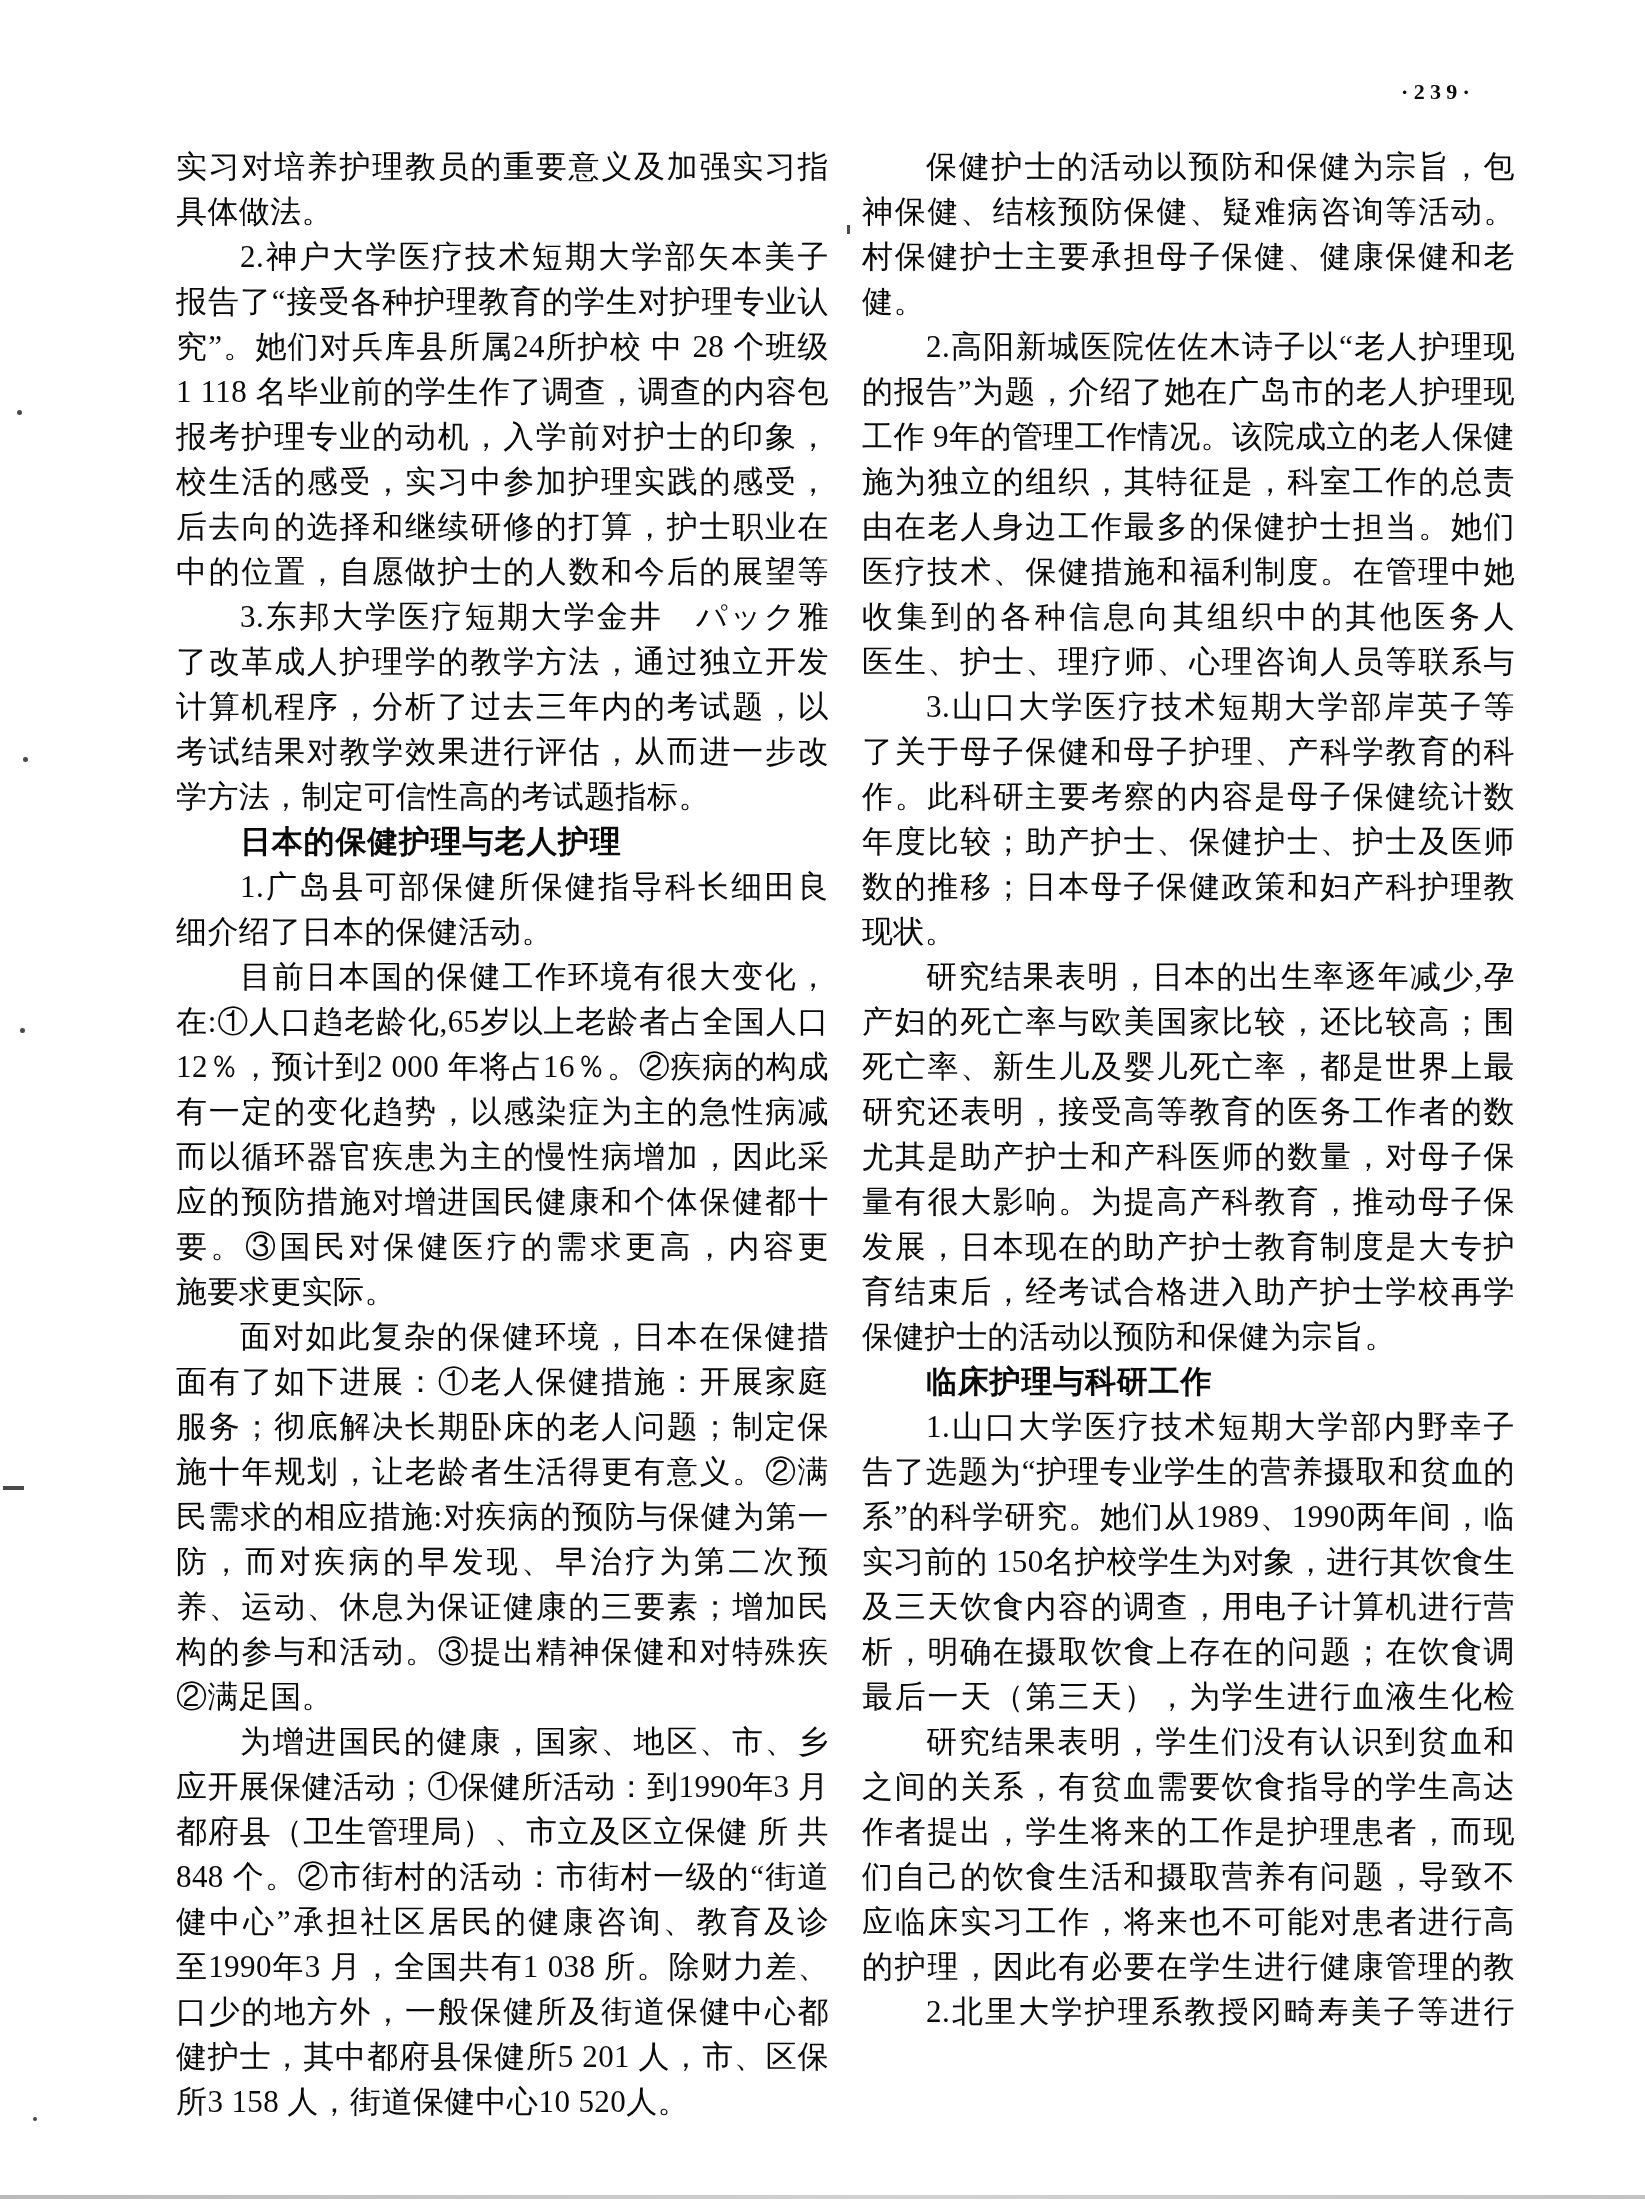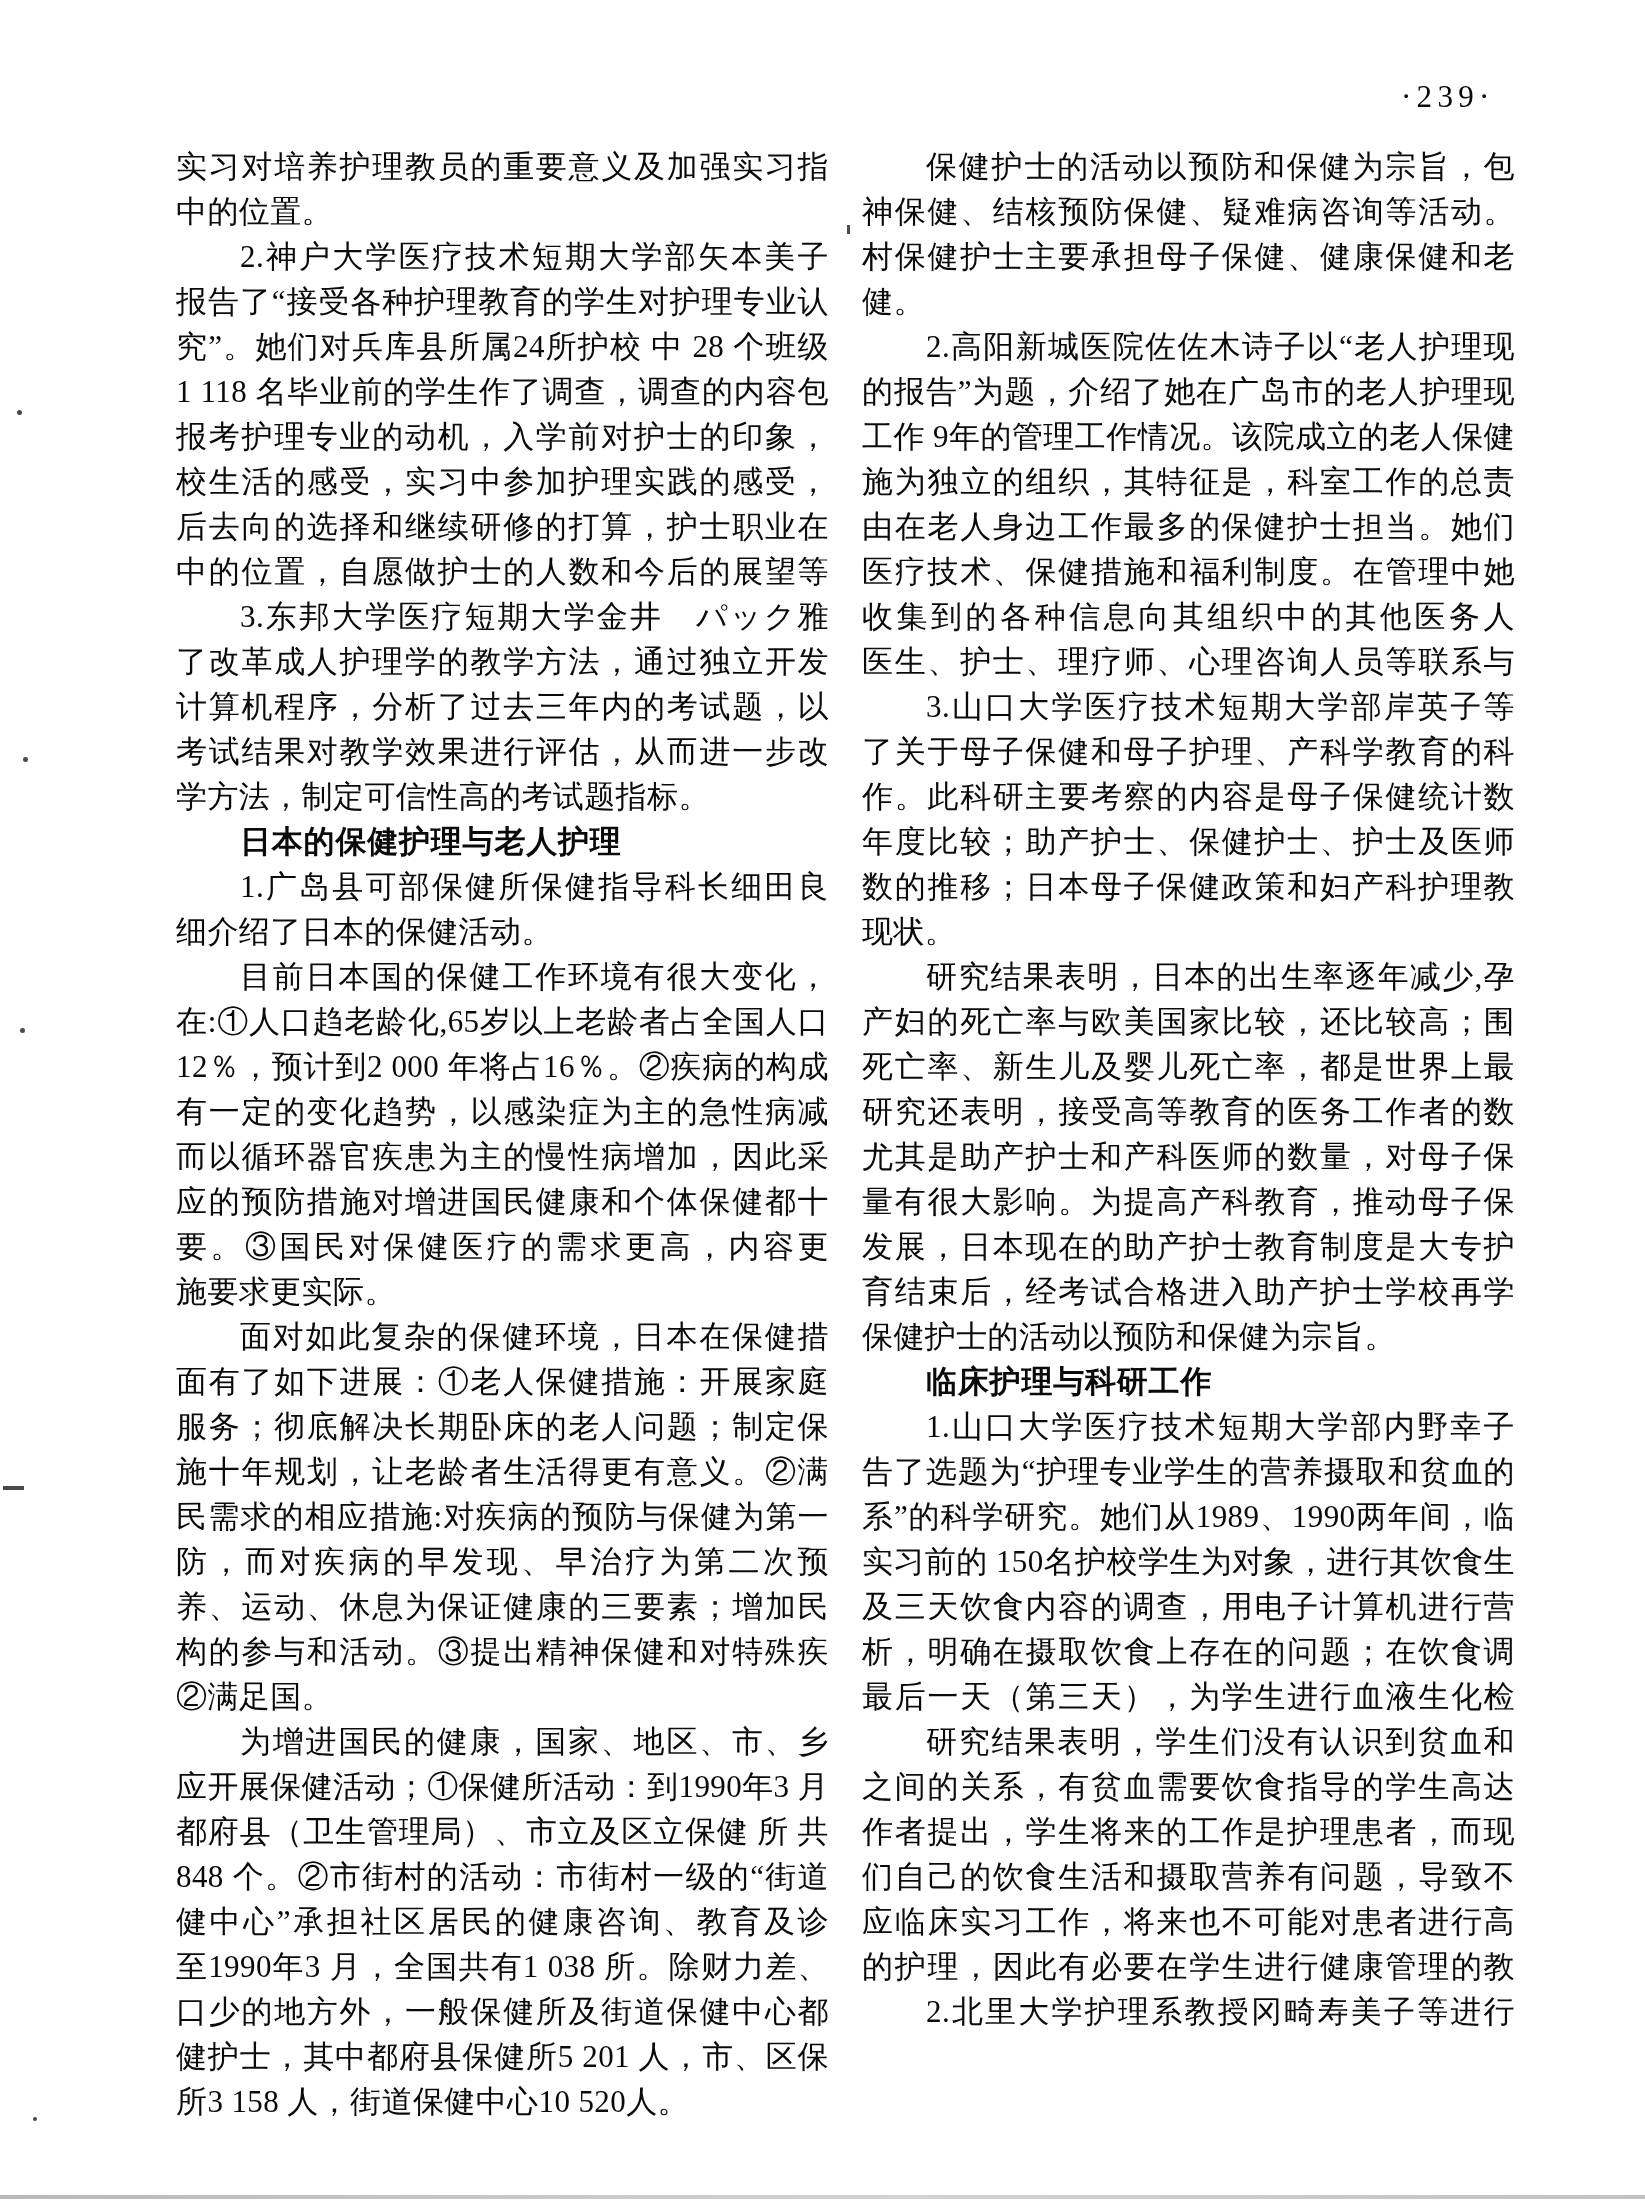--- a/index.html
+++ b/index.html
@@ -12,23 +12,23 @@
     width: 1645px;
     height: 2205px;
     overflow: hidden;
     font-family: "Liberation Serif", "DejaVu Serif", serif;
     color: #0a0a0a;
   }
   .page-number {
     position: absolute;
     left: 1401px;
     top: 79px;
-    font-size: 31px;
+    font-size: 22px;
     letter-spacing: 5.3px;
-    font-weight: normal;
+    font-weight: bold;
     white-space: nowrap;
   }
   .column {
     position: absolute;
     top: 144px;
   }
   #left-column  { left: 176px;  width: 653px; }
   #right-column { left: 862px; width: 653px; }
   .line {
     height: 45px;
@@ -65,21 +65,21 @@
     background: linear-gradient(to right, #b9b9b9, #d2d2d2 55%, #c2c2c2);
   }
 </style>
 </head>
 <body>
 
 <div class="page-number">·239·</div>
 
 <div id="left-column" class="column">
     <div class="line fill">实习对培养护理教员的重要意义及加强实习指导的</div>
-    <div class="line end">中的位置。</div>
+    <div class="line end">具体做法。</div>
     <div class="line fill indent">2.神户大学医疗技术短期大学部矢本美子等人</div>
     <div class="line fill">报告了“接受各种护理教育的学生对护理专业认识的研</div>
     <div class="line fill">究”。她们对兵库县所属24所护校 中 28 个班级的</div>
     <div class="line fill">1 118 名毕业前的学生作了调查，调查的内容包括：</div>
     <div class="line fill">报考护理专业的动机，入学前对护士的印象，对护</div>
     <div class="line fill">校生活的感受，实习中参加护理实践的感受，毕业</div>
     <div class="line fill">后去向的选择和继续研修的打算，护士职业在一生</div>
     <div class="line fill">中的位置，自愿做护士的人数和今后的展望等方面。</div>
     <div class="line fill indent">3.东邦大学医疗短期大学金井　パック雅子为</div>
     <div class="line fill">了改革成人护理学的教学方法，通过独立开发电子</div>

